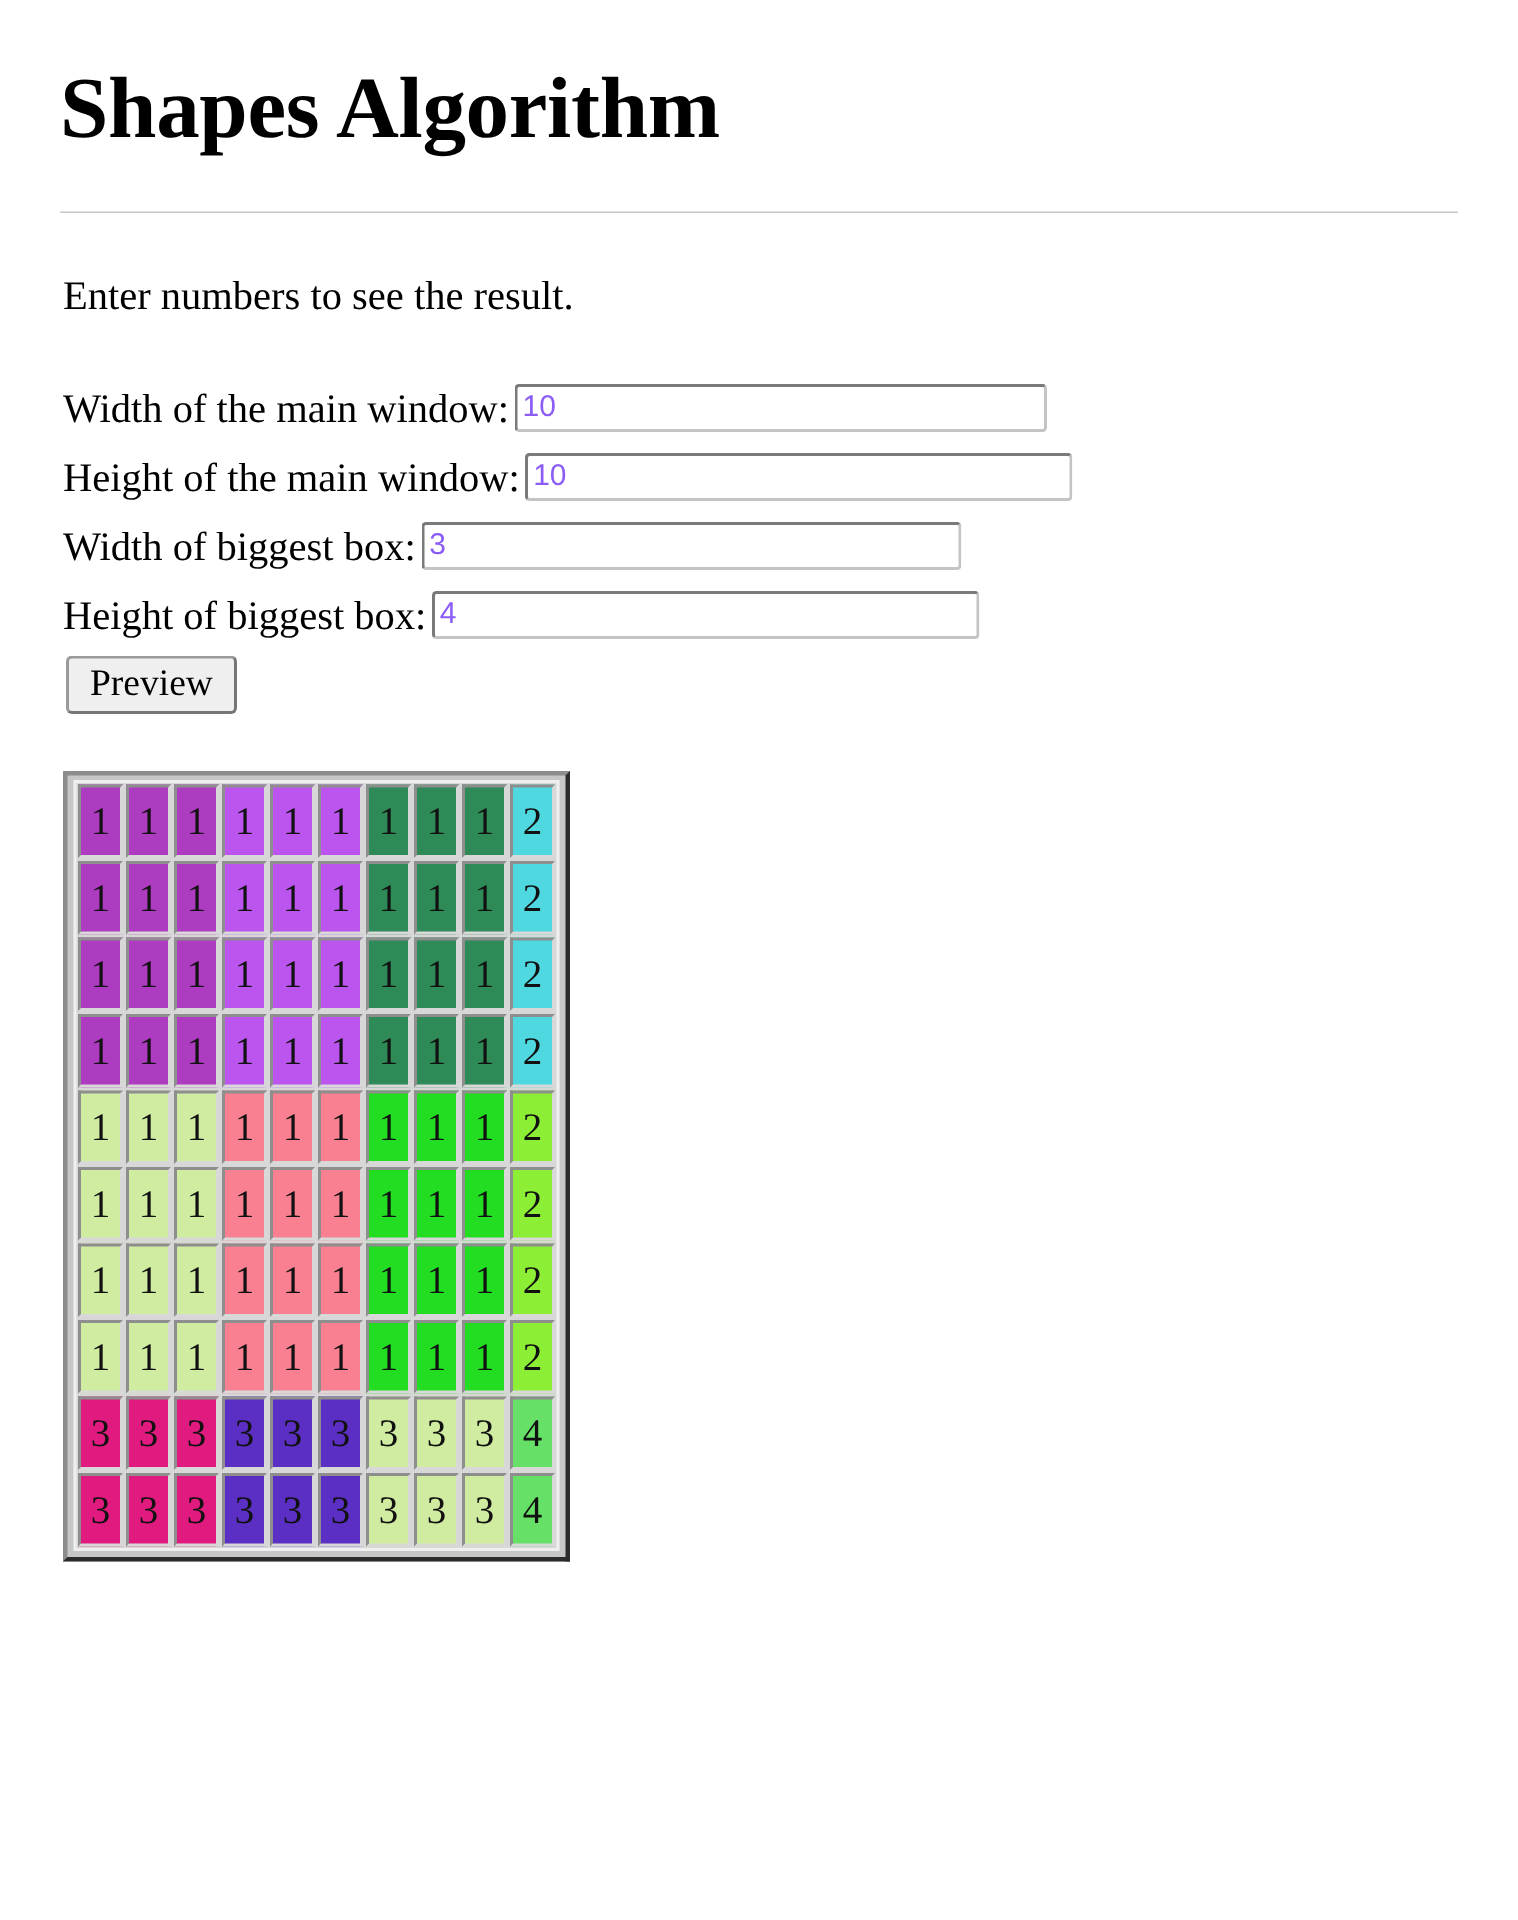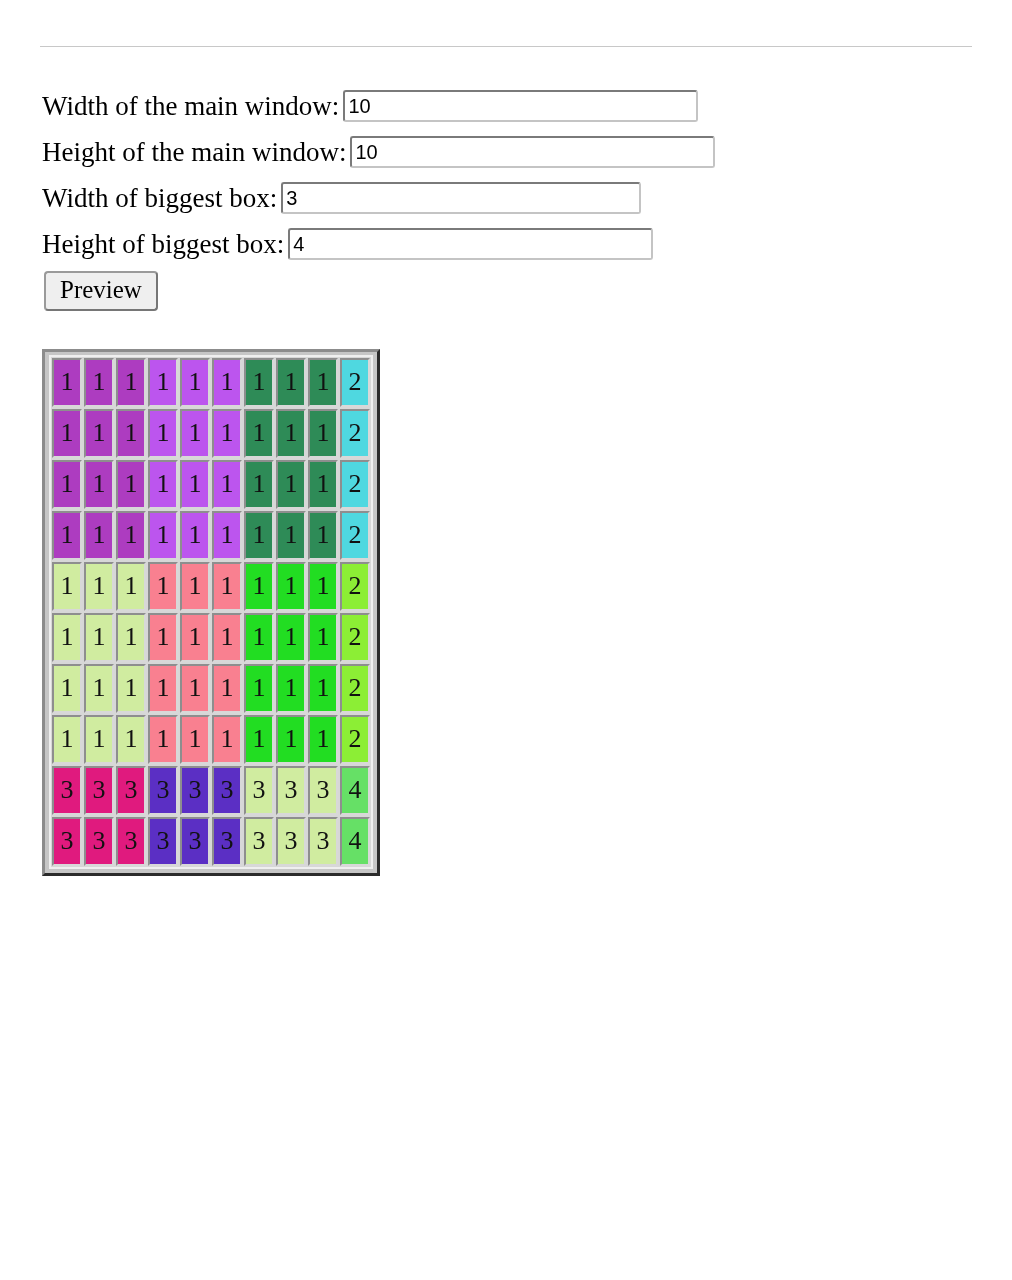--- a/index.html
+++ b/index.html
@@ -64,21 +64,21 @@
     line-height: normal;
     padding: 2px 3px;
     margin: 0 0 0 4px;
     width: 355px;
     height: 32px;
     box-sizing: border-box;
     border: 2px solid;
     border-color: #7a7a7a #c4c4c4 #c4c4c4 #7a7a7a;
     border-radius: 3px;
     background: #ffffff;
-    color: #000000;
+    color: #8b5cf6;
     vertical-align: middle;
     outline: none;
   }
   button.preview-btn {
     font-family: "Liberation Serif", "DejaVu Serif", serif;
     font-size: 25px;
     padding: 3px 14px 5px 14px;
     margin: 4px 0 0 2px;
     background: #efefef;
     border: 2px solid;
@@ -122,24 +122,26 @@
     line-height: 1;
     color: #111111;
     user-select: none;
   }
 </style>
 </head>
 <body>
 
 <div class="page">
 
+  <h1 class="page-title">Shapes Algorithm</h1>
 
 
   <hr class="rule">
 
+  <p class="prompt">Enter numbers to see the result.</p>
 
   <div class="form" id="form-rows"><div class="form-row"><label>Width of the main window:</label><input type="text" class="num" placeholder="" value="10" style="width: 355px;"></div><div class="form-row"><label>Height of the main window:</label><input type="text" class="num" placeholder="" value="10" style="width: 365px;"></div><div class="form-row"><label>Width of biggest box:</label><input type="text" class="num" placeholder="" value="3" style="width: 360px;"></div><div class="form-row"><label>Height of biggest box:</label><input type="text" class="num" placeholder="" value="4" style="width: 365px;"></div><button class="preview-btn">Preview</button></div>
 
   <div class="grid-wrap">
     <div class="grid" id="grid">
         <div class="grid-row">
           <div class="cell" style="background: rgb(173, 60, 192);">1</div>
           <div class="cell" style="background: rgb(173, 60, 192);">1</div>
           <div class="cell" style="background: rgb(173, 60, 192);">1</div>
           <div class="cell" style="background: rgb(188, 85, 238);">1</div>

